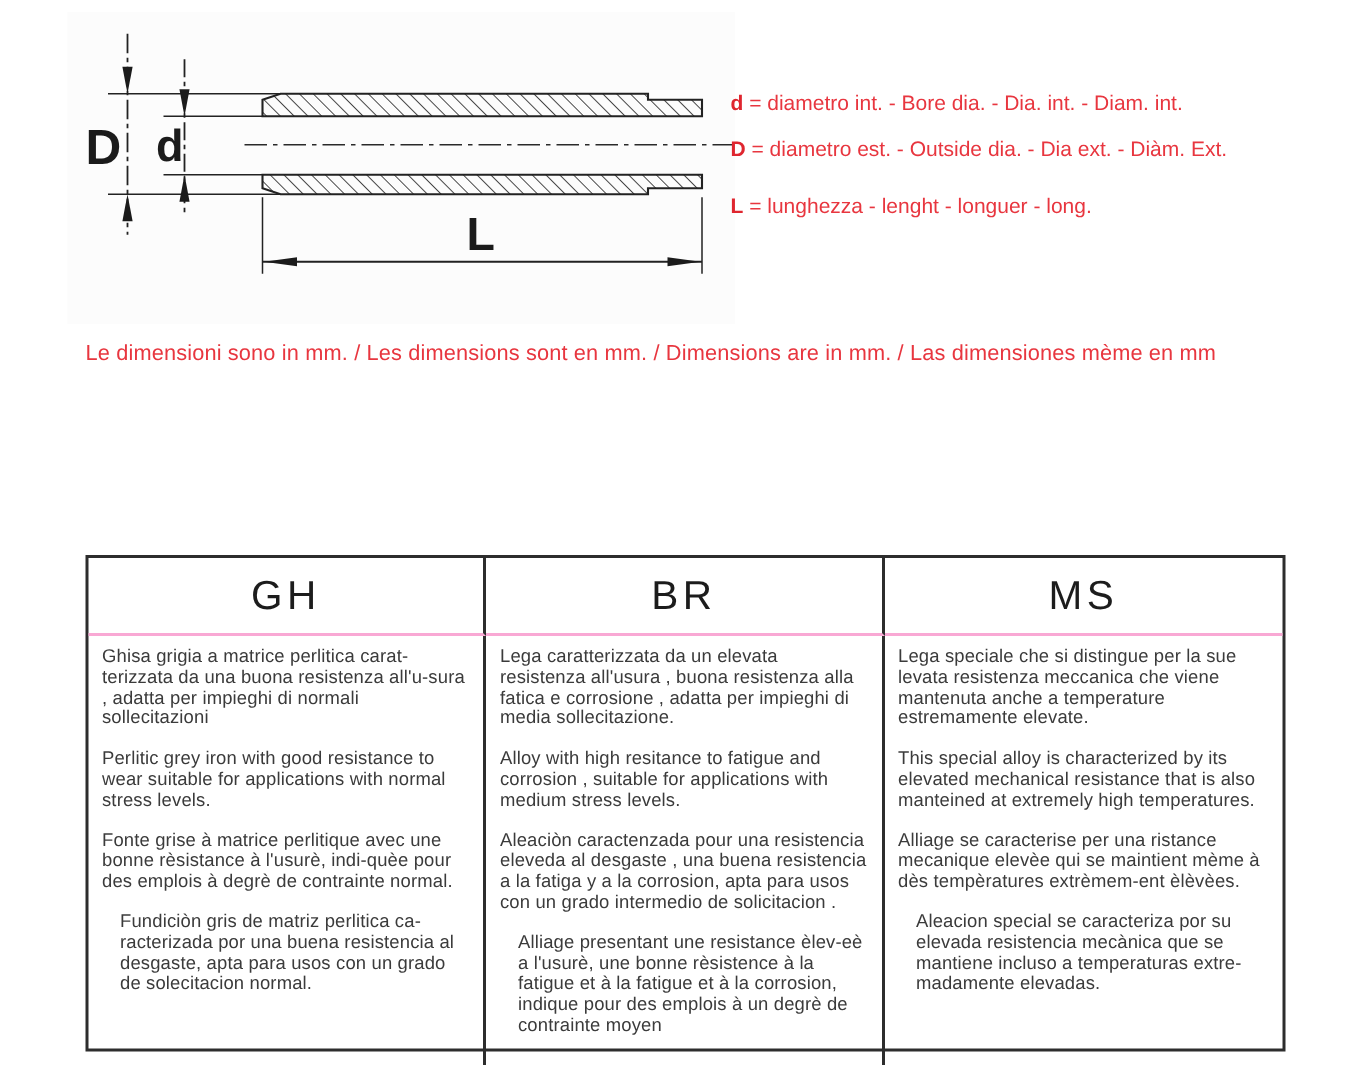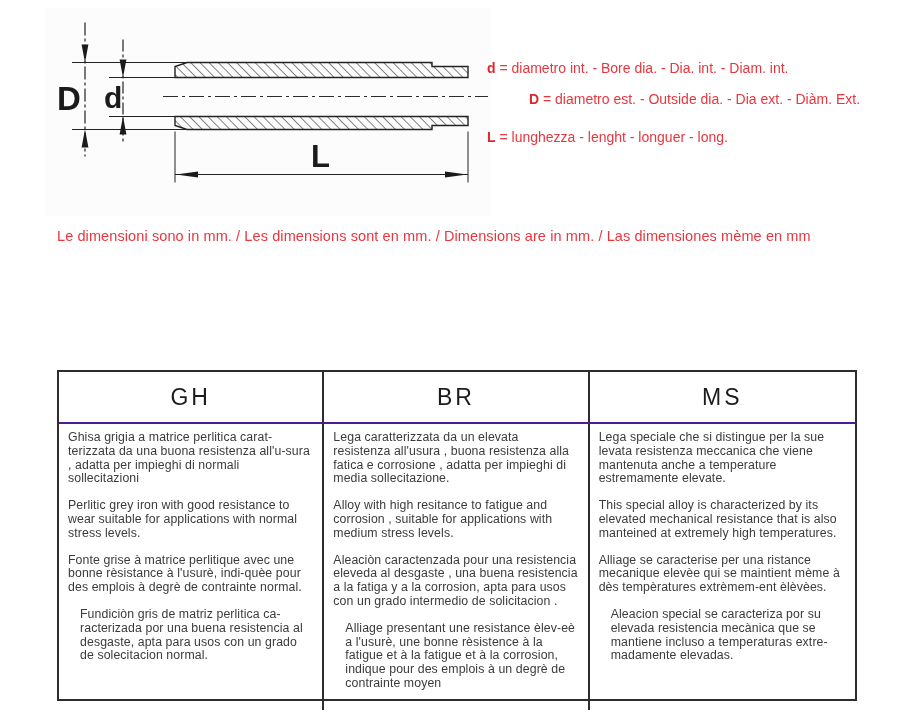--- a/index.html
+++ b/index.html
@@ -8,33 +8,33 @@
 
   
   .drawing-wrap { position:absolute; left:45px; top:8px; width:445px; height:208px; background:#fcfcfc; }
   .drawing-wrap svg { display:block; width:100%; height:100%; }
   .dim-label { font-family:"Liberation Sans", sans-serif; font-weight:bold; fill:#1b1b1b; }
 
   
   .legend { position:absolute; left:487px; top:60px; color:#e8363f; font-size:14px; line-height:17px; }
   .legend-line { white-space:nowrap; }
   .legend-line.l1 { margin-bottom:14px; }
-  .legend-line.l2 { margin-bottom:21px;margin-left:42px; }
+  .legend-line.l2 { margin-bottom:21px; }
   .legend-sym { font-weight:bold; color:#df262f; }
 
   
   .dim-note { position:absolute; left:57px; top:228px; width:820px; color:#e8363f; font-size:14.5px; letter-spacing:0.1px; white-space:nowrap; }
 
   
   .mat-table { position:absolute; left:57px; top:370px; width:800px; height:331px;
                border:2px solid #2d2d2d; display:grid;
                grid-template-columns:1fr 1fr 1fr; grid-template-rows:52px 1fr; background:#fff; }
-  .mat-th { border-right:2px solid #2d2d2d; border-bottom:2px solid #4c1d95;
+  .mat-th { border-right:2px solid #2d2d2d; border-bottom:2px solid #f9a8d4;
             display:flex; align-items:center; justify-content:center;
-            font-size:23px; letter-spacing:3px; color:#1c1c1c; font-weight:500; }
+            font-size:27px; letter-spacing:3px; color:#1c1c1c; font-weight:500; }
   .mat-th.last { border-right:none; }
   .mat-td { border-right:2px solid #2d2d2d; padding:7px 9px 19px 9px;
             font-size:12.3px; line-height:13.8px; color:#3b3b3b; letter-spacing:0.1px; }
   .mat-td.last { border-right:none; }
   .mat-td p { margin-bottom:13px; }
   .mat-td p:last-child { margin-bottom:0;margin-left:12px; }
 </style>
 </head>
 <body>
 

